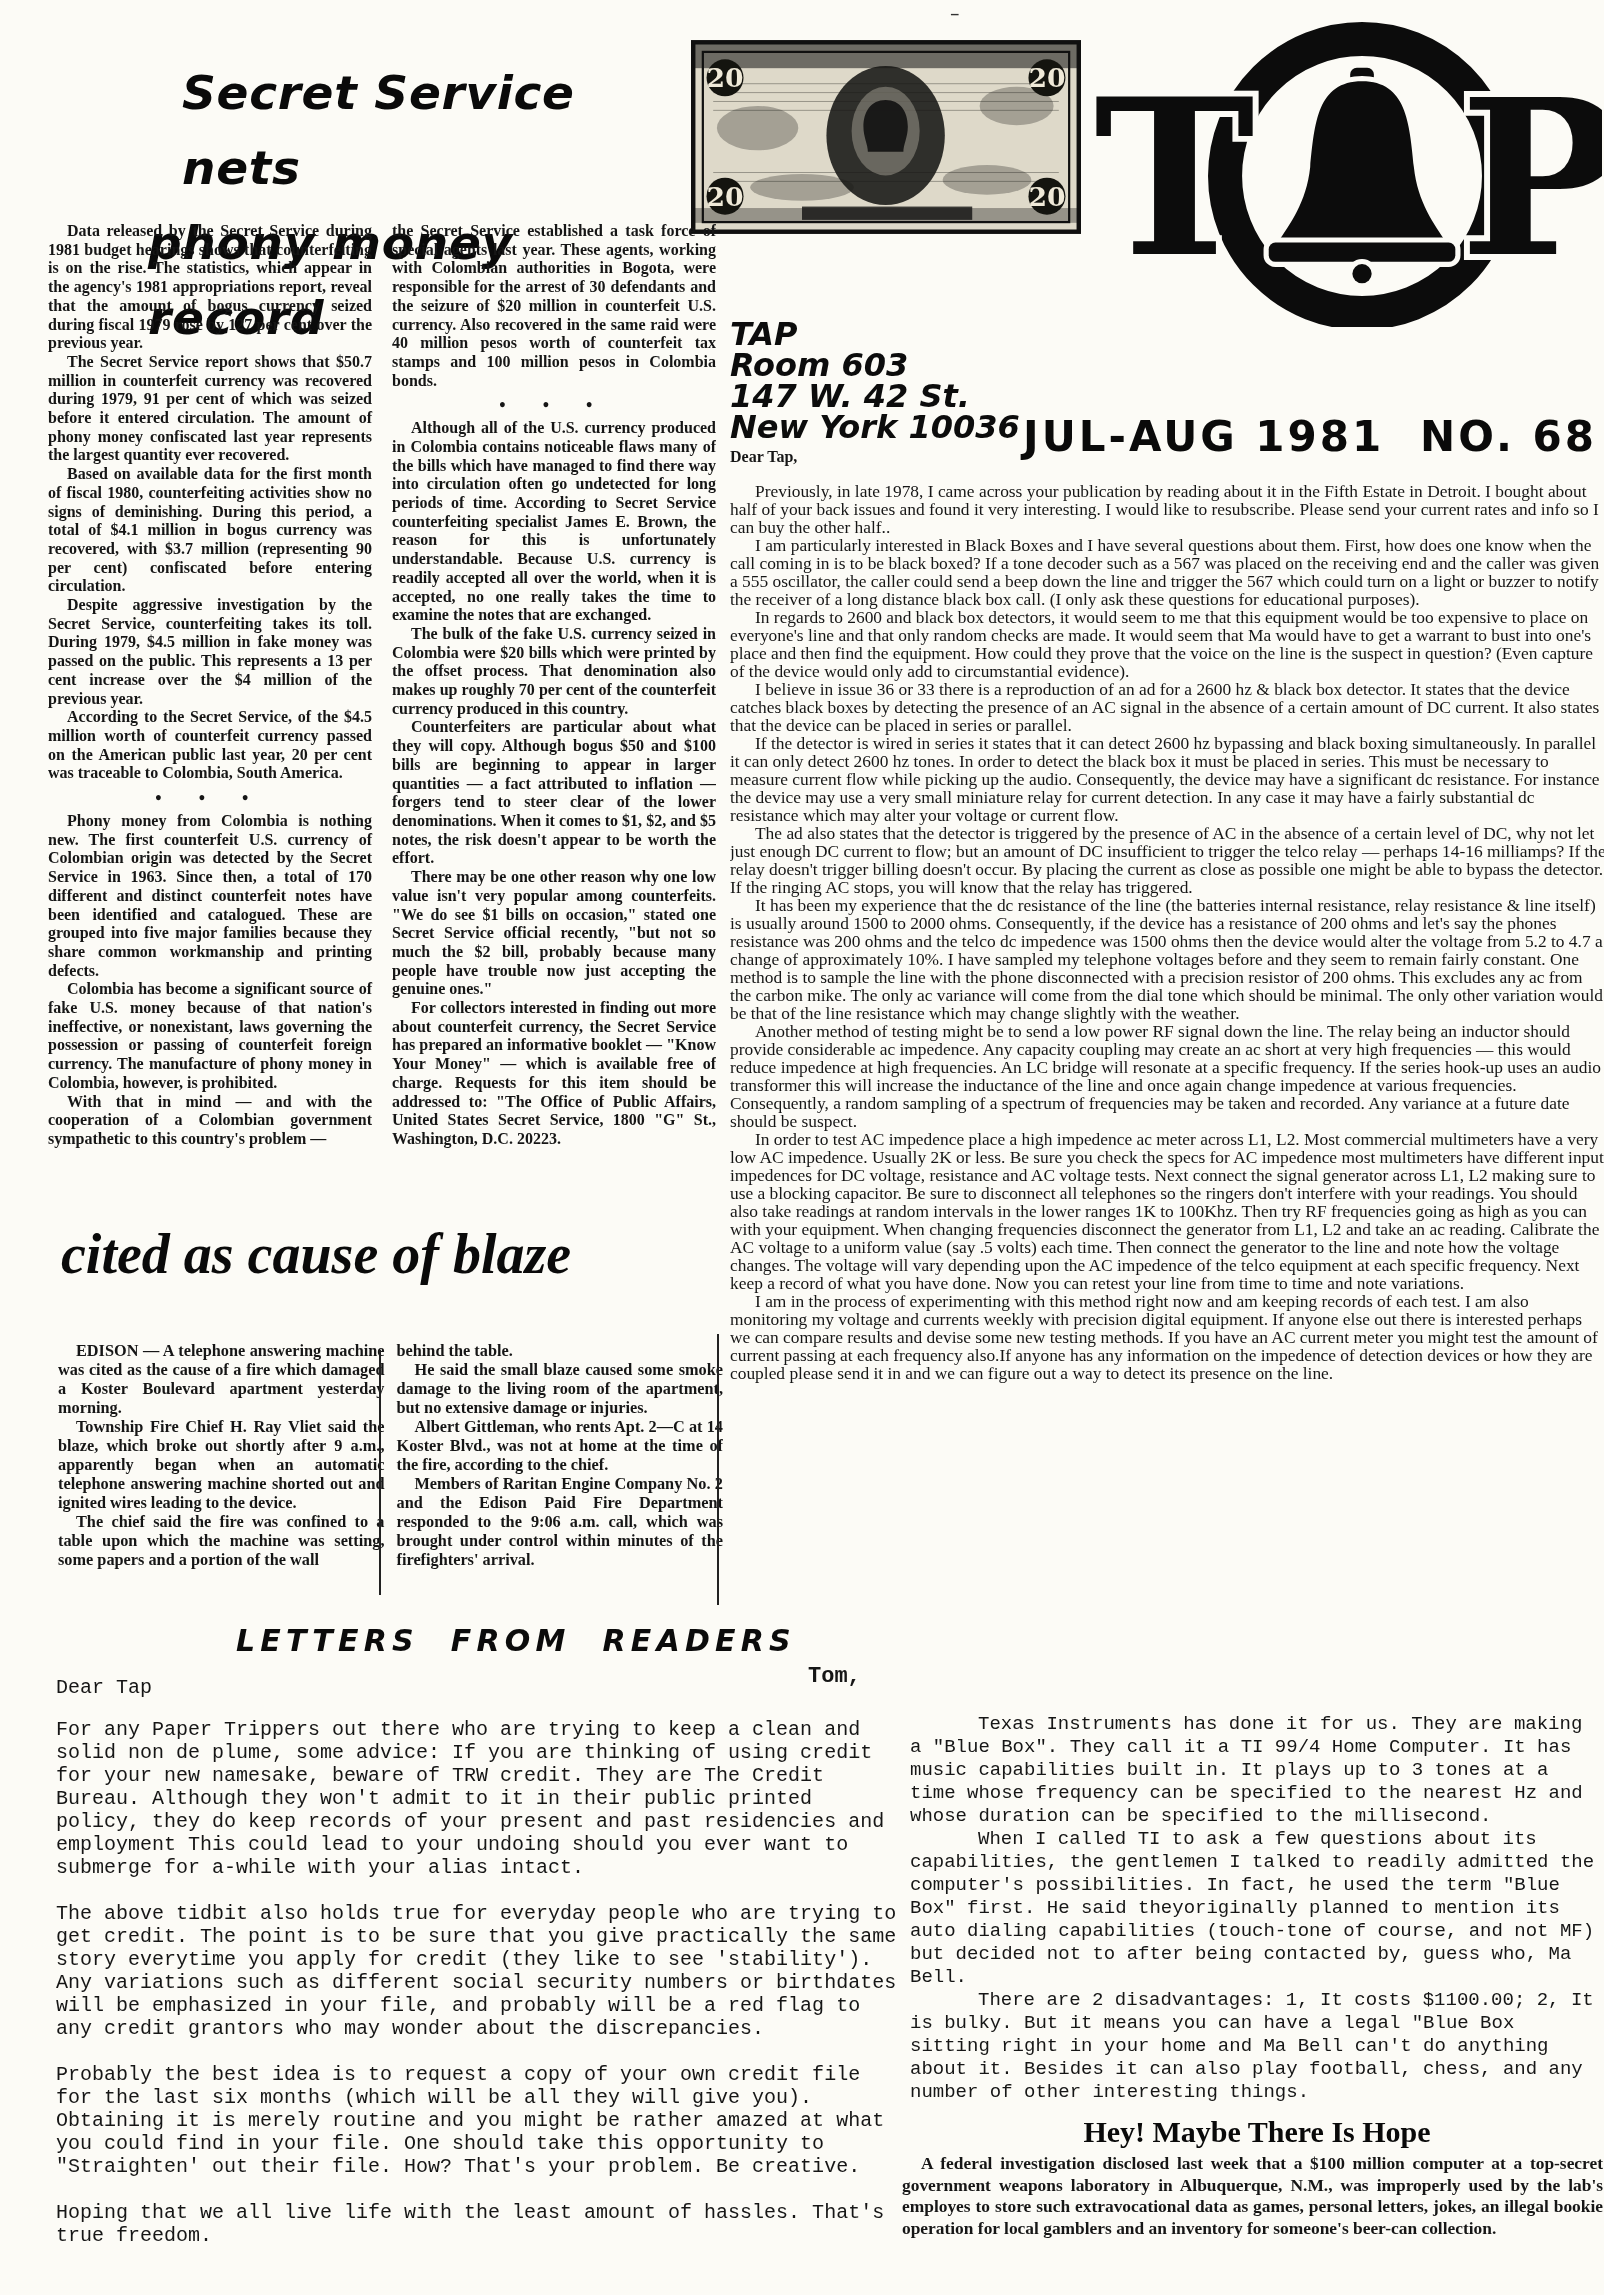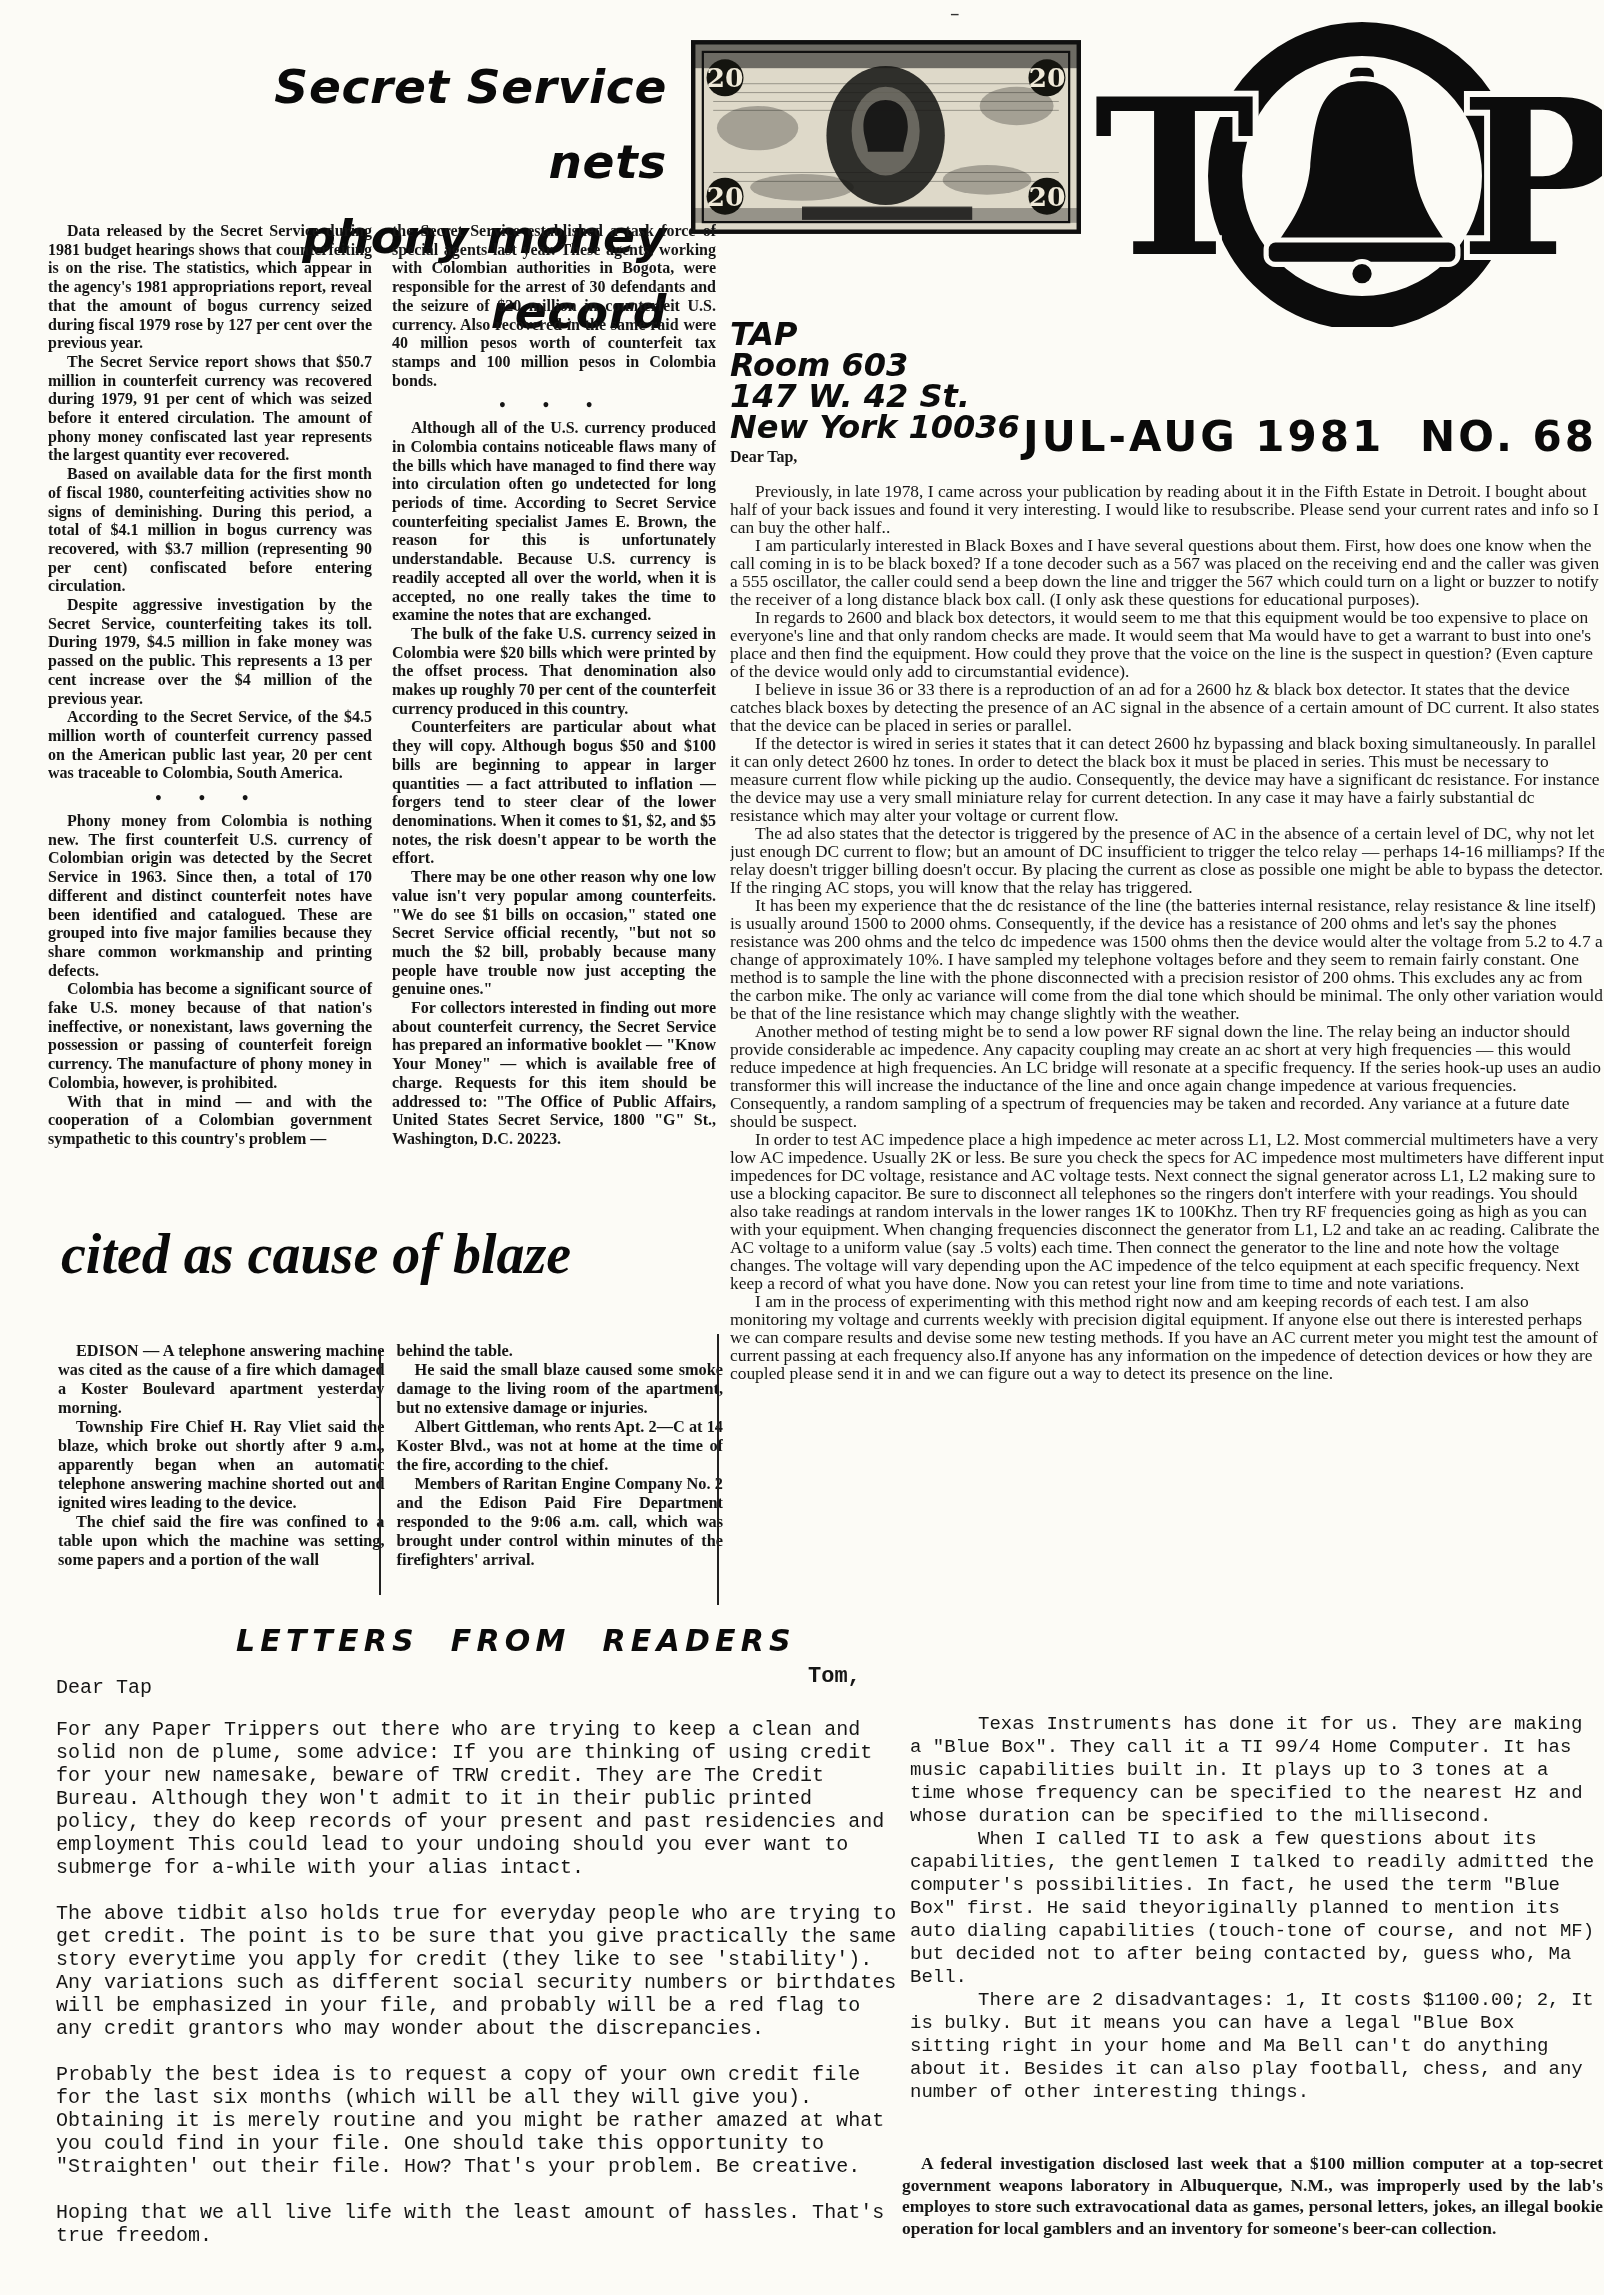--- a/index.html
+++ b/index.html
@@ -3,23 +3,23 @@
 <meta charset="utf-8">
 <style>
   html,body{margin:0;padding:0;background:#888;}
   .page{
     position:relative;width:1605px;height:2295px;margin:0 auto;
     background:#fcfbf6;color:#161616;overflow:hidden;
     font-family:"Liberation Serif",serif;
   }
   
   .top-mark{position:absolute;left:950px;top:1.5px;font:19px "DejaVu Sans",sans-serif;color:#333;}
-  .ss-headline{position:absolute;left:148px;top:49px;width:519px;
+  .ss-headline{position:absolute;left:148px;top:55px;width:519px;
     font-family:"DejaVu Sans",sans-serif;font-weight:bold;font-style:oblique;
-    font-size:47px;line-height:75px;color:#0a0a0a;letter-spacing:0.7px;text-align:right;}
+    font-size:47px;line-height:75px;color:#0a0a0a;letter-spacing:0.7px;}
   .ss-headline .l1{margin-left:34px;}
   .bill{position:absolute;left:691px;top:39px;width:390px;height:196px;}
   .bill-caption{position:absolute;left:708px;top:245px;width:363px;text-align:center;
     font:bold 19px/24.5px "DejaVu Sans",sans-serif;color:#0d0d0d;}
   .tap-logo{position:absolute;left:1088px;top:19px;width:514px;height:308px;}
   .address{position:absolute;left:730px;top:319px;
     font-family:"DejaVu Sans",sans-serif;font-weight:bold;font-style:oblique;
     font-size:32px;line-height:31px;color:#0c0c0c;}
   .address p{margin:0;}
   .dateline{position:absolute;left:1023px;top:412px;width:574px;display:flex;
@@ -224,18 +224,19 @@
       <p>Probably the best idea is to request a copy of your own credit file for the last six months (which will be all they will give you).  Obtaining it is merely routine and you might be rather amazed at what you could find in your file.  One should take this opportunity to "Straighten' out their file.  How?  That's your problem.  Be creative.</p>
       <p>Hoping that we all live life with the least amount of hassles.  That's true freedom.</p>
     </div>
 
   <div class="reply-letter">
       <p>Texas Instruments has done it for us. They are making a "Blue Box". They call it a TI 99/4 Home Computer. It has music capabilities built in. It plays up to 3 tones at a time whose frequency can be specified to the nearest Hz and whose duration can be specified to the millisecond.</p>
       <p>When I called TI to ask a few questions about its capabilities, the gentlemen I talked to readily admitted the computer's possibilities. In fact, he used the term "Blue Box" first. He said theyoriginally planned to mention its auto dialing capabilities (touch-tone of course, and not MF) but decided not to after being contacted by, guess who, Ma Bell.</p>
       <p>There are 2 disadvantages: 1, It costs $1100.00; 2, It is bulky. But it means you can have a legal "Blue Box sitting right in your home and Ma Bell can't do anything about it. Besides it can also play football, chess, and any number of other interesting things.</p>
     </div>
 
+  <div class="hope-heading">Hey! Maybe There Is Hope</div>
   <div class="hope-body">
     <p>A federal investigation disclosed last week that a $100 million computer at a top-secret government weapons laboratory in Albuquerque, N.M., was improperly used by the lab's employes to store such extravocational data as games, personal letters, jokes, an illegal bookie operation for local gamblers and an inventory for someone's beer-can collection.</p>
   </div>
 
 </div>
 
 
 </body></html>

